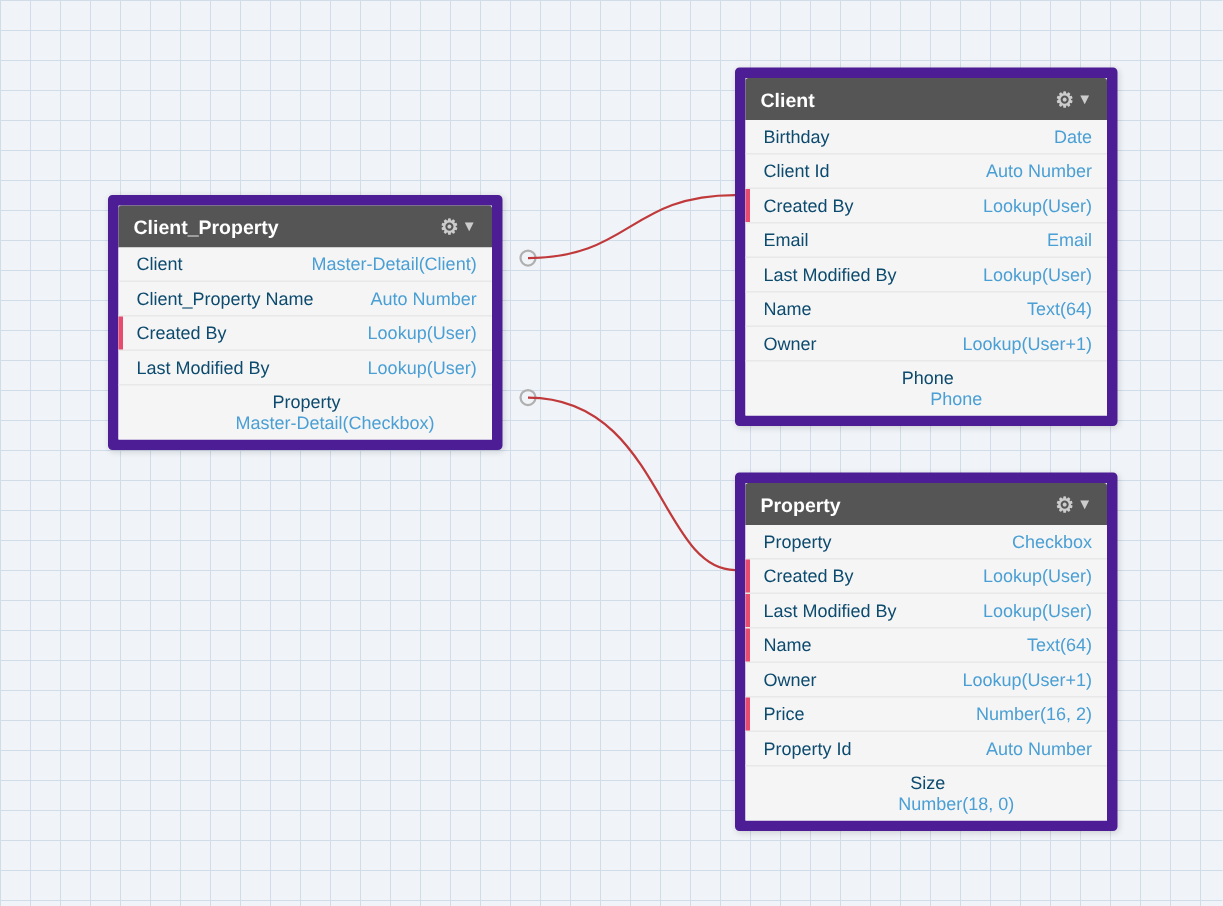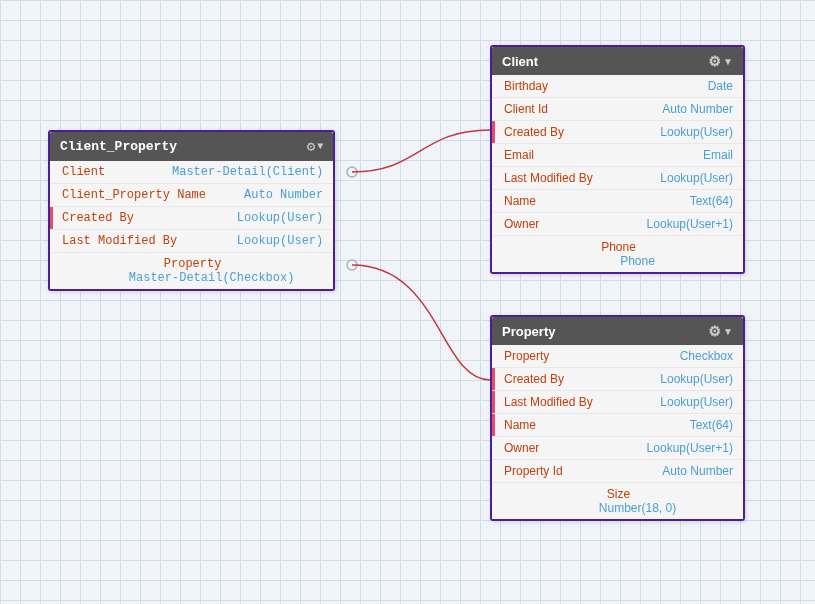--- a/index.html
+++ b/index.html
@@ -12,21 +12,21 @@
       width: 815px;
       height: 604px;
       overflow: hidden;
       font-family: Arial, sans-serif;
       position: relative;
     }
 
     .entity-card {
       position: absolute;
       background: #fff;
-      border: 2px solid #4c1d95;
+      border: 7px solid #4c1d95;
       border-radius: 3px;
       min-width: 240px;
       box-shadow: 1px 1px 4px rgba(0,0,0,0.15);
     }
 
     .entity-header {
       background: #555;
       color: #fff;
       padding: 6px 10px;
       display: flex;
@@ -79,21 +79,21 @@
       content: '';
       position: absolute;
       left: 0;
       top: 0;
       bottom: 0;
       width: 3px;
       background: #e74c6f;
     }
 
     .field-name {
-      color: #c2410c;
+      color: #0c4a6e;
       font-size: 12px;
     }
 
     .field-type {
       color: #4a9fd4;
       font-size: 12px;
       margin-left: 10px;
       white-space: nowrap;
       padding-left: 28px;
     }
@@ -113,21 +113,21 @@
 
 <svg class="connectors">
 
   <circle cx="352" cy="172" r="5" fill="none" stroke="#b0b0b0" stroke-width="1.5"></circle>
   <path d="M352,172 C420,172 420,130 490,130" stroke="#c0393b" stroke-width="1.5" fill="none"></path>
 
   <circle cx="352" cy="265" r="5" fill="none" stroke="#b0b0b0" stroke-width="1.5"></circle>
   <path d="M352,265 C440,265 440,380 490,380" stroke="#c0393b" stroke-width="1.5" fill="none"></path>
 </svg>
 
-<div class="entity-card" id="card-client-property" style="left:48px; top:130px; min-width:255px;font-family:Liberation Mono, monospace;">
+<div class="entity-card" id="card-client-property" style="left:72px; top:130px; min-width:255px;">
   <div class="entity-header">
     <span>Client_Property</span>
     <div class="entity-header-actions">
       <span class="gear-icon">⚙</span>
       <span class="chevron-down">▼</span>
     </div>
   </div>
   <div class="entity-fields">
 
   <div class="field-row">
@@ -219,20 +219,24 @@
         <span class="field-type">Lookup(User)</span>
       </div>
       <div class="field-row has-marker">
         <span class="field-name">Name</span>
         <span class="field-type">Text(64)</span>
       </div>
       <div class="field-row">
         <span class="field-name">Owner</span>
         <span class="field-type">Lookup(User+1)</span>
       </div>
+      <div class="field-row has-marker">
+        <span class="field-name">Price</span>
+        <span class="field-type">Number(16, 2)</span>
+      </div>
       <div class="field-row">
         <span class="field-name">Property Id</span>
         <span class="field-type">Auto Number</span>
       </div>
       <div class="field-row">
         <span class="field-name">Size</span>
         <span class="field-type">Number(18, 0)</span>
       </div>
     </div>
 </div>

